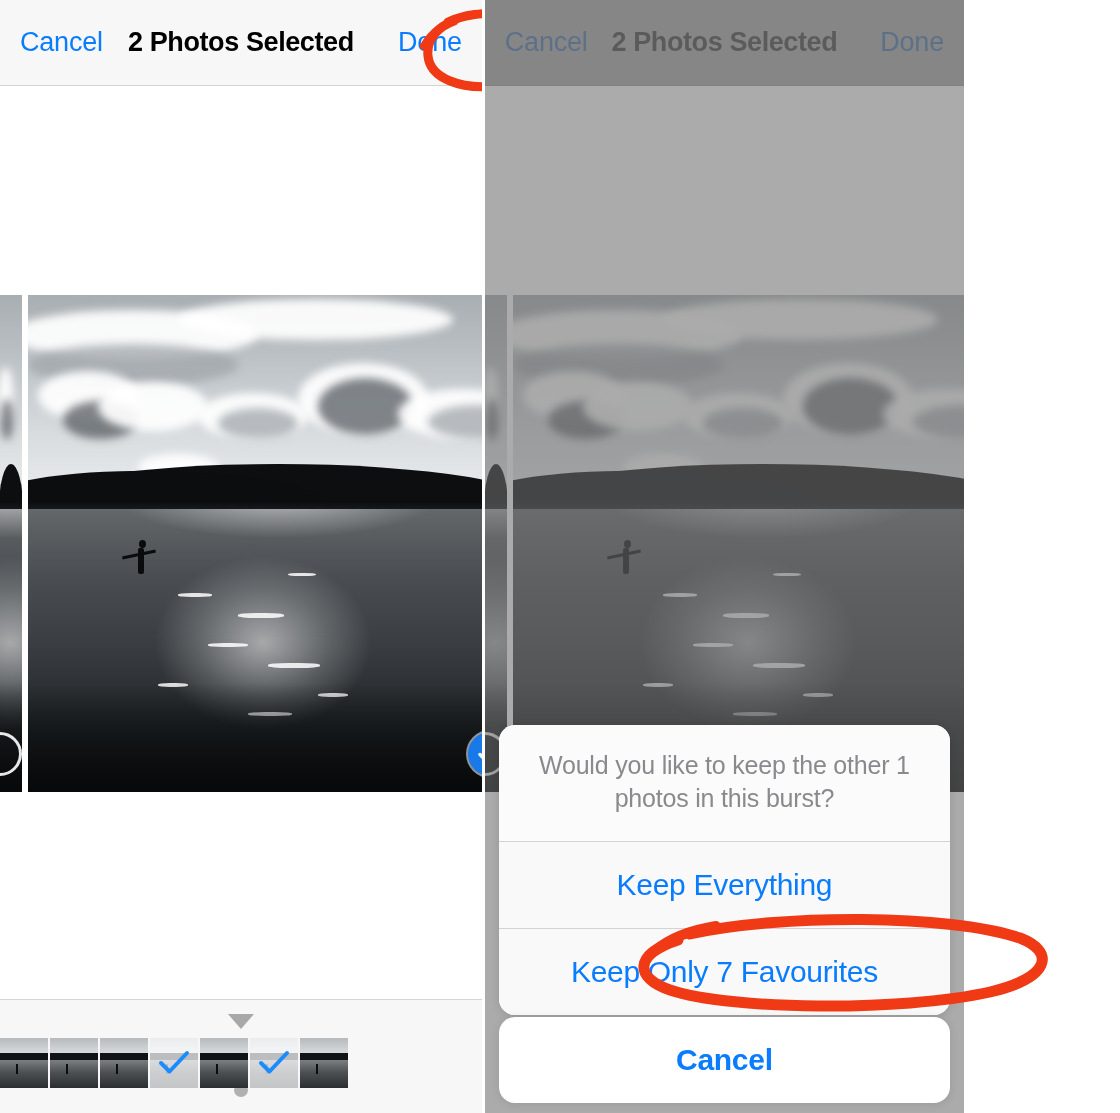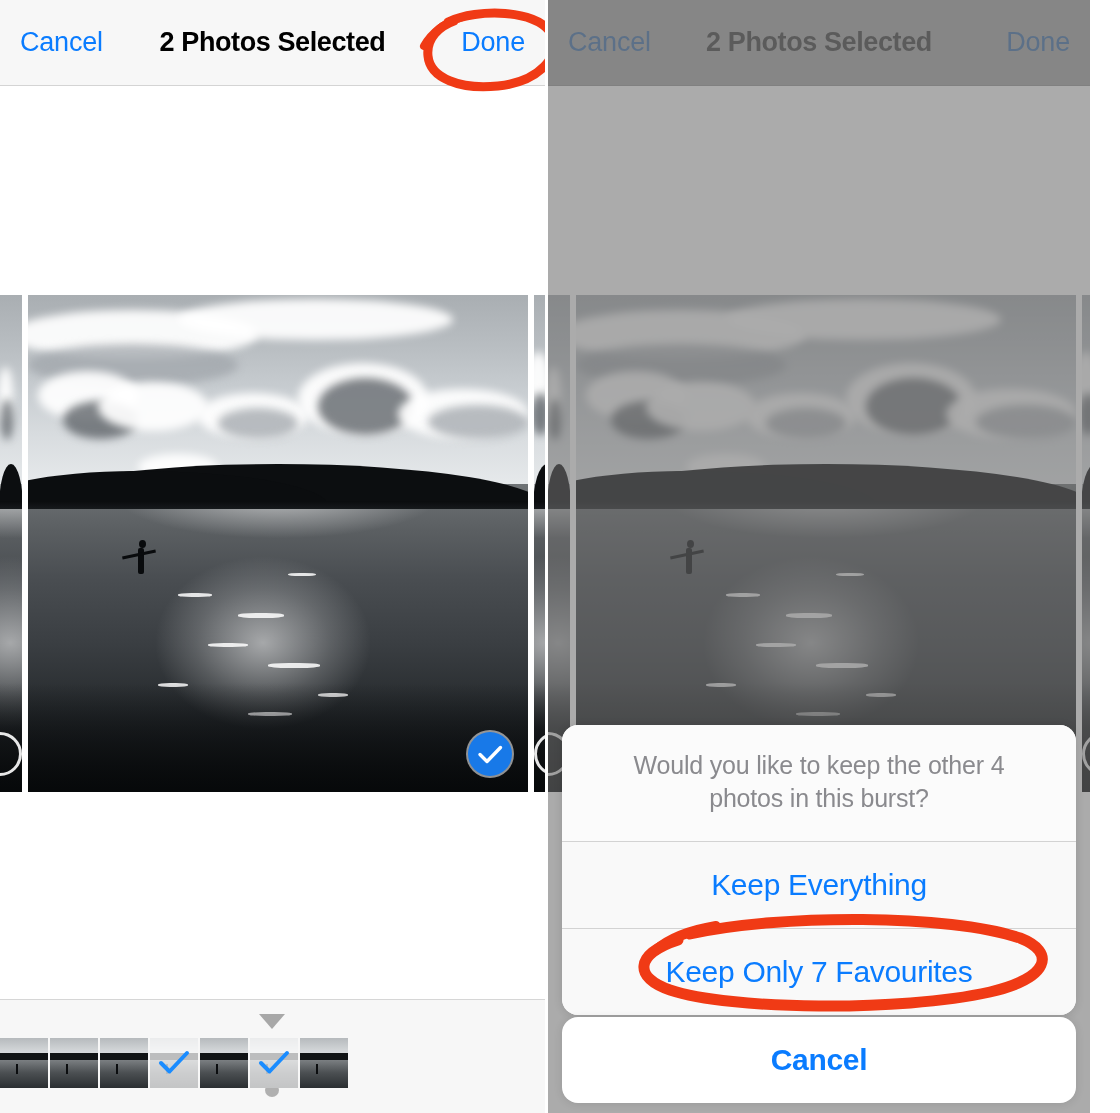--- a/index.html
+++ b/index.html
@@ -8,21 +8,21 @@
     background: #ffffff;
   }
   body {
     width: 1120px;
     height: 1113px;
     font-family: "Liberation Sans", sans-serif;
     overflow: hidden;
   }
   .screens {
     position: relative;
-    width: 1090px;
+    width: 964px;
     height: 1113px;
     display: flex;
   }
   .panel {
     position: relative;
     width: 560px;
     height: 1113px;
     overflow: hidden;
     background: #ffffff;
   }
@@ -593,21 +593,21 @@
     <div class="dim"></div>
 
     <div class="navbar">
       <div class="nav-btn">Cancel</div>
       <div class="nav-title">2 Photos Selected</div>
       <div class="nav-btn">Done</div>
     </div>
     <div class="dim-nav"></div>
 
     <div class="sheet">
-      <div class="sheet-msg">Would you like to keep the other 4 photos in this burst?</div>
+      <div class="sheet-msg">Would you like to keep the other 1 photos in this burst?</div>
       <div class="sheet-sep"></div>
       <div class="sheet-action">Keep Everything</div>
       <div class="sheet-sep"></div>
       <div class="sheet-action">Keep Only 7 Favourites</div>
     </div>
 
     <div class="sheet-cancel">Cancel</div>
 
     <div class="annot" style="left:56px;top:200px;width:0;height:0"></div>
   </div>

